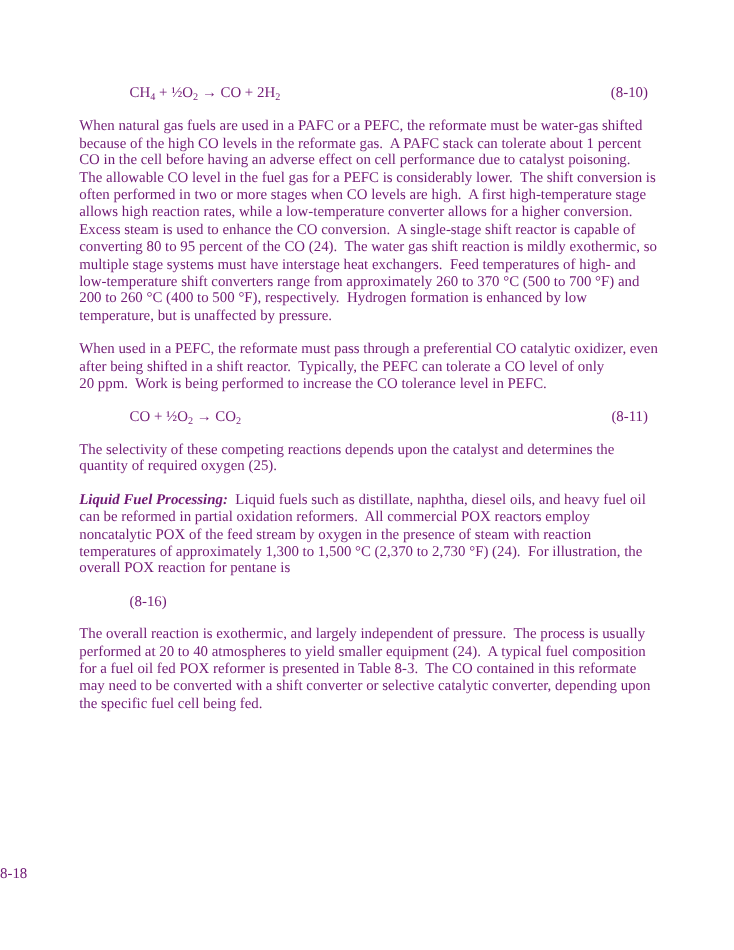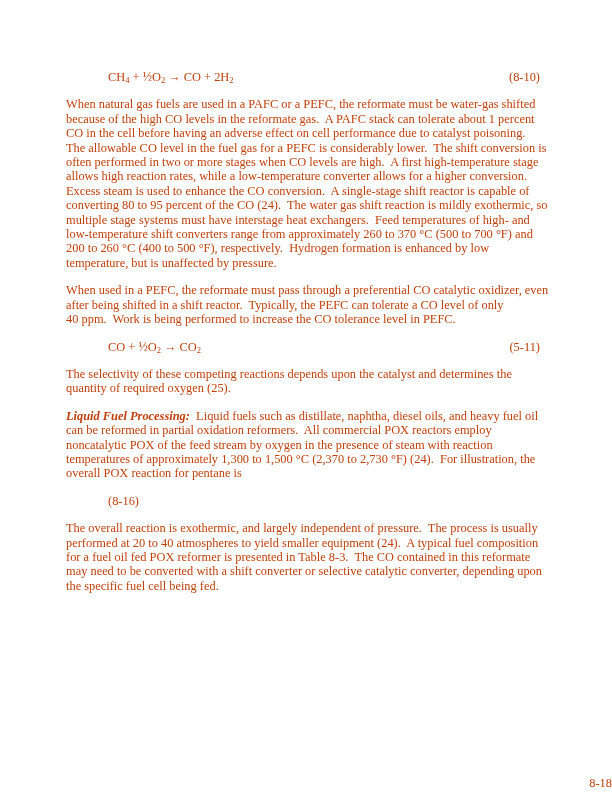--- a/index.html
+++ b/index.html
@@ -5,21 +5,21 @@
   html, body {
     margin: 0;
     padding: 0;
     background: #ffffff;
   }
   .page {
     position: relative;
     width: 612px;
     height: 792px;
     background: #ffffff;
-    color: #c2410c;
+    color: #701a75;
     font-family: "Liberation Serif", "DejaVu Serif", serif;
     font-size: 12.4px;
     line-height: 14.4px;
     overflow: hidden;
   }
   .content {
     position: absolute;
     left: 66px;
     top: 70px;
     width: 474px;
@@ -56,24 +56,24 @@
   .lead-bold-italic {
     font-weight: bold;
     font-style: italic;
   }
   .rest-text {
     white-space: pre;
     text-align: right;
   }
   .footer {
     position: absolute;
-    top: 776px;
+    top: 721px;
     left: 0;
     width: 612px;
-    text-align: right;
+    text-align: left;
   }
 </style>
 </head>
 <body>
 
 <div class="page">
   <div class="content">
 
     <div class="eq-row eq-single">
       <span class="eq-formula">CH<sub>4</sub> + ½O<sub>2</sub> → CO + 2H<sub>2</sub></span>
@@ -88,27 +88,27 @@
 allows high reaction rates, while a low-temperature converter allows for a higher conversion.
 Excess steam is used to enhance the CO conversion.  A single-stage shift reactor is capable of
 converting 80 to 95 percent of the CO (24).  The water gas shift reaction is mildly exothermic, so
 multiple stage systems must have interstage heat exchangers.  Feed temperatures of high- and
 low-temperature shift converters range from approximately 260 to 370 °C (500 to 700 °F) and
 200 to 260 °C (400 to 500 °F), respectively.  Hydrogen formation is enhanced by low
 temperature, but is unaffected by pressure.</p>
 
     <p class="body-text">When used in a PEFC, the reformate must pass through a preferential CO catalytic oxidizer, even
 after being shifted in a shift reactor.  Typically, the PEFC can tolerate a CO level of only
-40 ppm.  Work is being performed to increase the CO tolerance level in PEFC.</p>
+20 ppm.  Work is being performed to increase the CO tolerance level in PEFC.</p>
 
 
     <div class="eq-block">
       <div class="eq-row">
         <span class="eq-formula">CO + ½O<sub>2</sub> → CO<sub>2</sub></span>
-        <span class="eq-number">(5-11)</span>
+        <span class="eq-number">(8-11)</span>
       </div>
     </div>
 
     <p class="body-text">The selectivity of these competing reactions depends upon the catalyst and determines the
 quantity of required oxygen (25).</p>
 
     <p class="body-text"><span class="lead-bold-italic">Liquid Fuel Processing:</span><span class="rest-text">  Liquid fuels such as distillate, naphtha, diesel oils, and heavy fuel oil
 can be reformed in partial oxidation reformers.  All commercial POX reactors employ
 noncatalytic POX of the feed stream by oxygen in the presence of steam with reaction
 temperatures of approximately 1,300 to 1,500 °C (2,370 to 2,730 °F) (24).  For illustration, the

